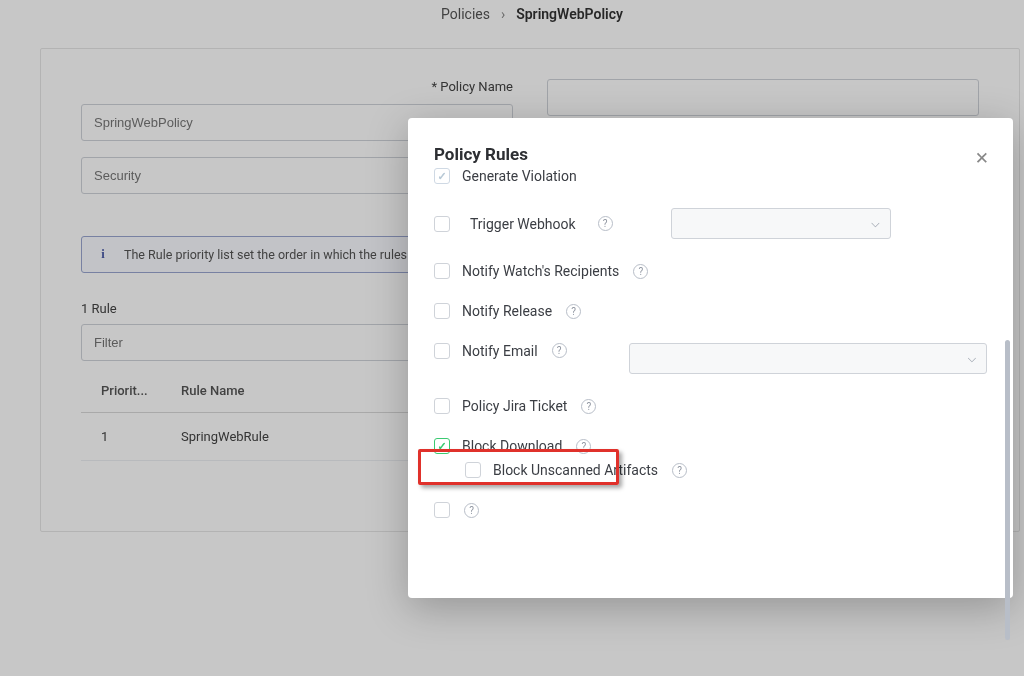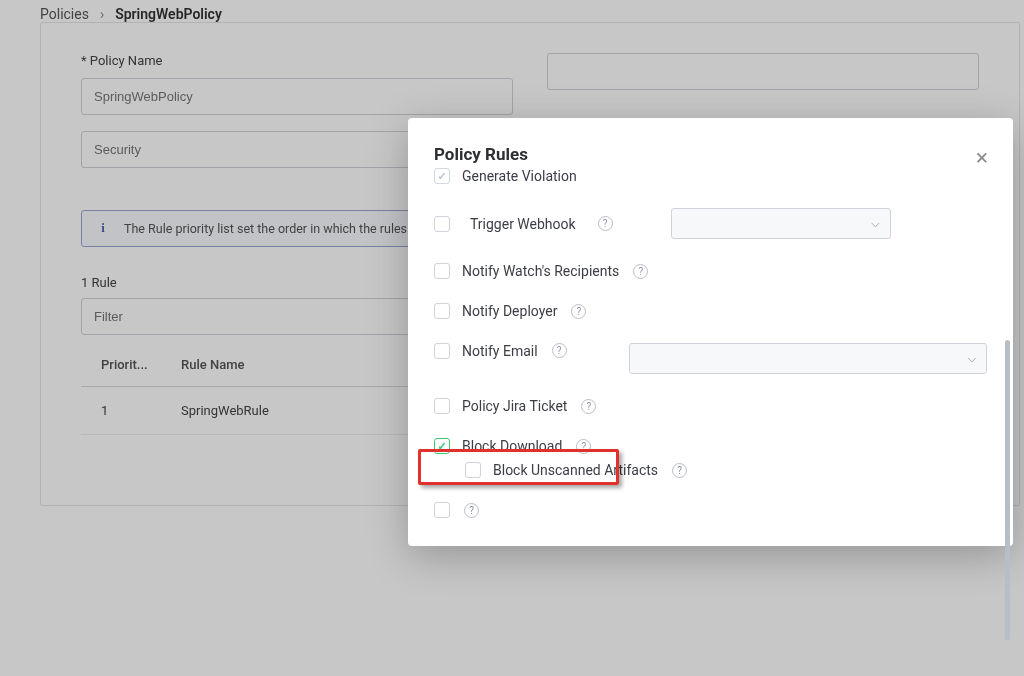--- a/index.html
+++ b/index.html
@@ -21,33 +21,35 @@
     .page {
       padding: 6px 0 0 40px;
       position: relative;
     }
     .breadcrumb {
       display: flex;
       gap: 11px;
       align-items: center;
       font-size: 14px;
       color: #555;
+      margin-bottom: 26px;
+      justify-content: center;
     }
     .breadcrumb .current { font-weight: 600; color:#333; }
     .breadcrumb .chev { color:#888; }
     .form-card {
       background:#fff;
       border:1px solid #e6e6e6;
       border-radius:2px;
       padding: 30px 40px;
       width: 980px;
     }
     .row { display:flex; gap: 34px; }
     .col { flex:1; }
-    .label { font-size:13px; color:#444; margin-bottom:10px; display:block; }
+    .label { font-size:13px; color:#444; margin-bottom:10px; display:block;text-align:right; }
     .input {
       width:100%;
       border:1px solid #cfd3d9;
       border-radius:3px;
       padding:10px 12px;
       font-size:13px;
       color:#777;
       background:#fff;
     }
     .spacer-16 { height:16px; }
@@ -91,21 +93,21 @@
     .table-head { color:#555; font-weight:500; padding: 0 0 14px 20px; border-bottom:1px solid #d9d9d9;}
     .table-row { color:#444; padding: 16px 0 16px 20px; border-bottom:1px solid #eceff3;}
     .th-prio, .td-prio { width:80px; }
     .th-name, .td-name { flex:1; }
 
     
     .modal {
       position:absolute;
       left:408px; top:118px;
       width:605px;
-      height:428px;
+      height:480px;
       background:#fff;
       border-radius:4px;
       box-shadow: 0 10px 40px rgba(0,0,0,0.25);
       z-index:10;
       display:flex;
       flex-direction:column;
     }
     .modal-body {
       padding: 26px 26px 10px 26px;
       flex:1;
@@ -262,21 +264,21 @@
     </div>
 
     <div class="rule-item">
       <span class="cbox"></span>
       <span>Notify Watch's Recipients</span>
       <span class="help">?</span>
     </div>
 
     <div class="rule-item">
       <span class="cbox"></span>
-      <span>Notify Deployer</span>
+      <span>Notify Release</span>
       <span class="help">?</span>
     </div>
 
     <div class="rule-item" style="align-items:flex-start;">
       <span class="cbox"></span>
       <span>Notify Email</span>
       <span class="help">?</span>
       <div style="width:38px;"></div>
       <div class="select-box wide">
         <span></span>

